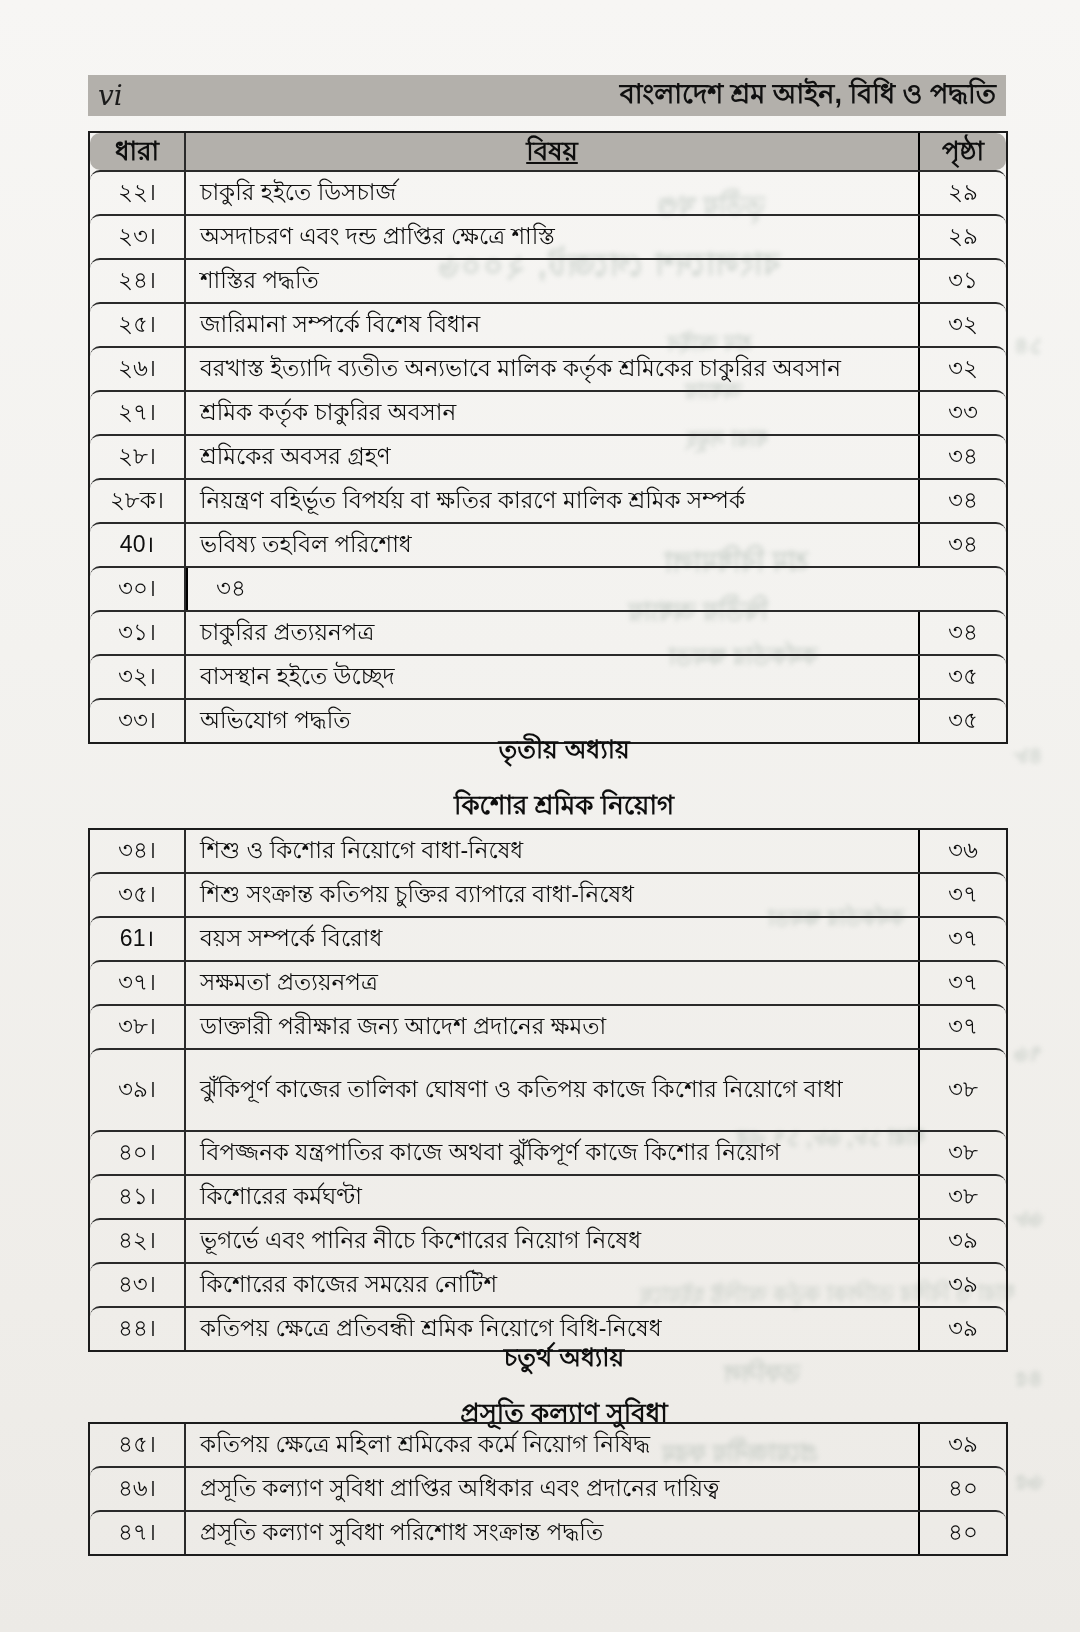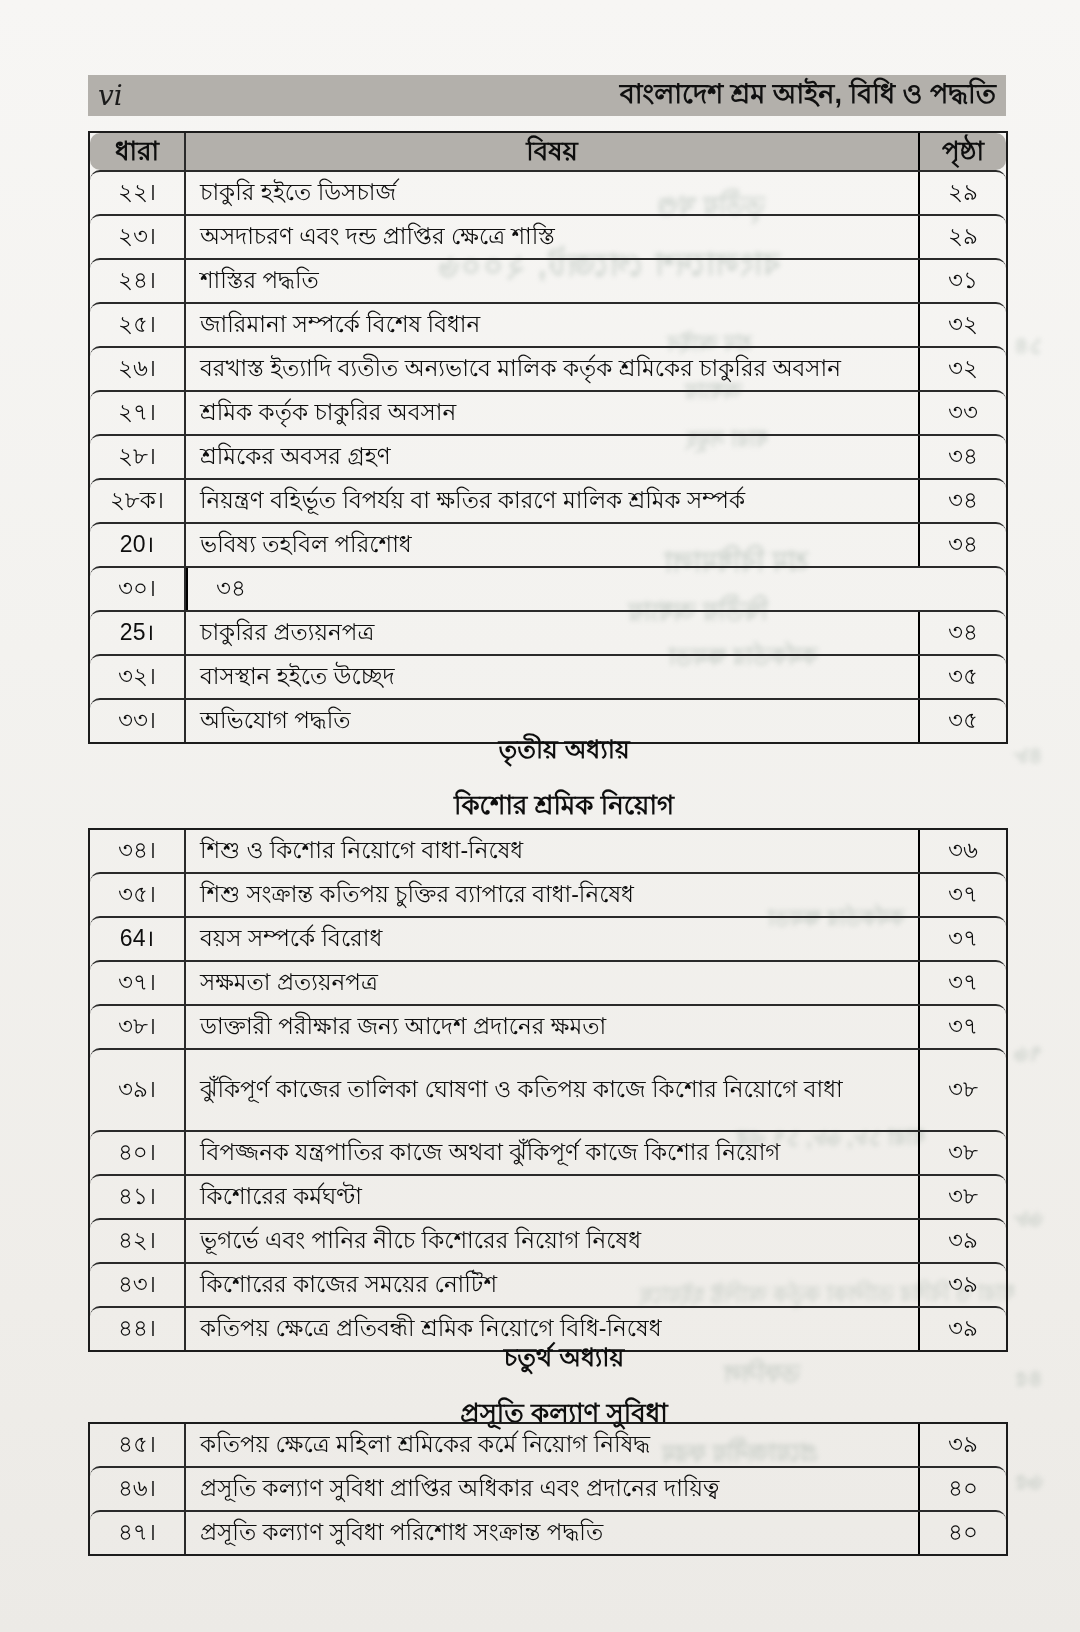--- a/index.html
+++ b/index.html
@@ -22,21 +22,21 @@
   #block1{top:131px;}
   #block2{top:828px;}
   #block3{top:1422px;}
   .row{display:flex;align-items:stretch;border-top:2px solid #2a2a2a;min-height:42px;border-radius:10px;}
   .row:first-child{border-top:none;}
   .hdr{background:#b3b0ab;min-height:37px;font-weight:bold;}
   .hdr .cell{font-size:26px;}
   .cell{display:flex;align-items:center;box-sizing:border-box;font-size:23px;line-height:1.35;}
   .c1{width:96px;border-right:2px solid #2a2a2a;justify-content:center;text-align:center;}
   .c2{flex:1;padding:4px 10px 4px 14px;}
-  .c2.center{justify-content:center;padding:0;}
+  .c2.center{justify-content:center;padding:0;text-decoration:underline;}
   .c3{width:88px;border-left:2px solid #000000;justify-content:center;text-align:center;}
   .tall{min-height:80px;}
 
   
   .chapter{position:absolute;left:104px;width:920px;text-align:center;font-weight:bold;}
   #ch3{top:730px;}
   #ch4{top:1338px;}
   .chapter .line1{font-size:25px;margin-bottom:12px;}
   .chapter .line2{font-size:26px;}
 
@@ -136,30 +136,30 @@
       <div class="cell c1">২৮।</div>
       <div class="cell c2">শ্রমিকের অবসর গ্রহণ</div>
       <div class="cell c3">৩৪</div>
     </div>
     <div class="row">
       <div class="cell c1">২৮ক।</div>
       <div class="cell c2">নিয়ন্ত্রণ বহির্ভূত বিপর্যয় বা ক্ষতির কারণে মালিক শ্রমিক সম্পর্ক</div>
       <div class="cell c3">৩৪</div>
     </div>
     <div class="row">
-      <div class="cell c1">20।</div>
+      <div class="cell c1">40।</div>
       <div class="cell c2">ভবিষ্য তহবিল পরিশোধ</div>
       <div class="cell c3">৩৪</div>
     </div>
     <div class="row">
       <div class="cell c1">৩০।</div>
       <div class="cell c3">৩৪</div>
     </div>
     <div class="row">
-      <div class="cell c1">25।</div>
+      <div class="cell c1">৩১।</div>
       <div class="cell c2">চাকুরির প্রত্যয়নপত্র</div>
       <div class="cell c3">৩৪</div>
     </div>
     <div class="row">
       <div class="cell c1">৩২।</div>
       <div class="cell c2">বাসস্থান হইতে উচ্ছেদ</div>
       <div class="cell c3">৩৫</div>
     </div>
     <div class="row">
       <div class="cell c1">৩৩।</div>
@@ -178,21 +178,21 @@
       <div class="cell c1">৩৪।</div>
       <div class="cell c2">শিশু ও কিশোর নিয়োগে বাধা-নিষেধ</div>
       <div class="cell c3">৩৬</div>
     </div>
     <div class="row">
       <div class="cell c1">৩৫।</div>
       <div class="cell c2">শিশু সংক্রান্ত কতিপয় চুক্তির ব্যাপারে বাধা-নিষেধ</div>
       <div class="cell c3">৩৭</div>
     </div>
     <div class="row">
-      <div class="cell c1">64।</div>
+      <div class="cell c1">61।</div>
       <div class="cell c2">বয়স সম্পর্কে বিরোধ</div>
       <div class="cell c3">৩৭</div>
     </div>
     <div class="row">
       <div class="cell c1">৩৭।</div>
       <div class="cell c2">সক্ষমতা প্রত্যয়নপত্র</div>
       <div class="cell c3">৩৭</div>
     </div>
     <div class="row">
       <div class="cell c1">৩৮।</div>

